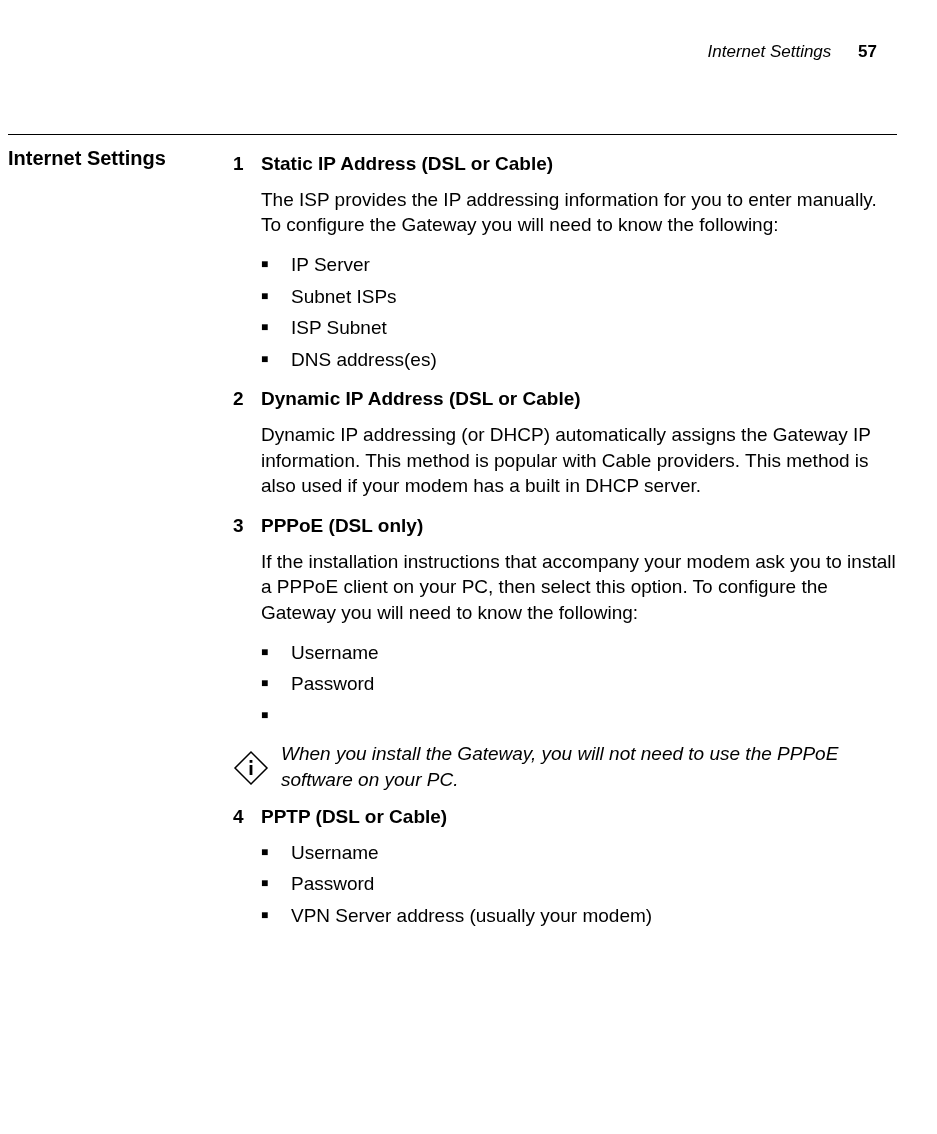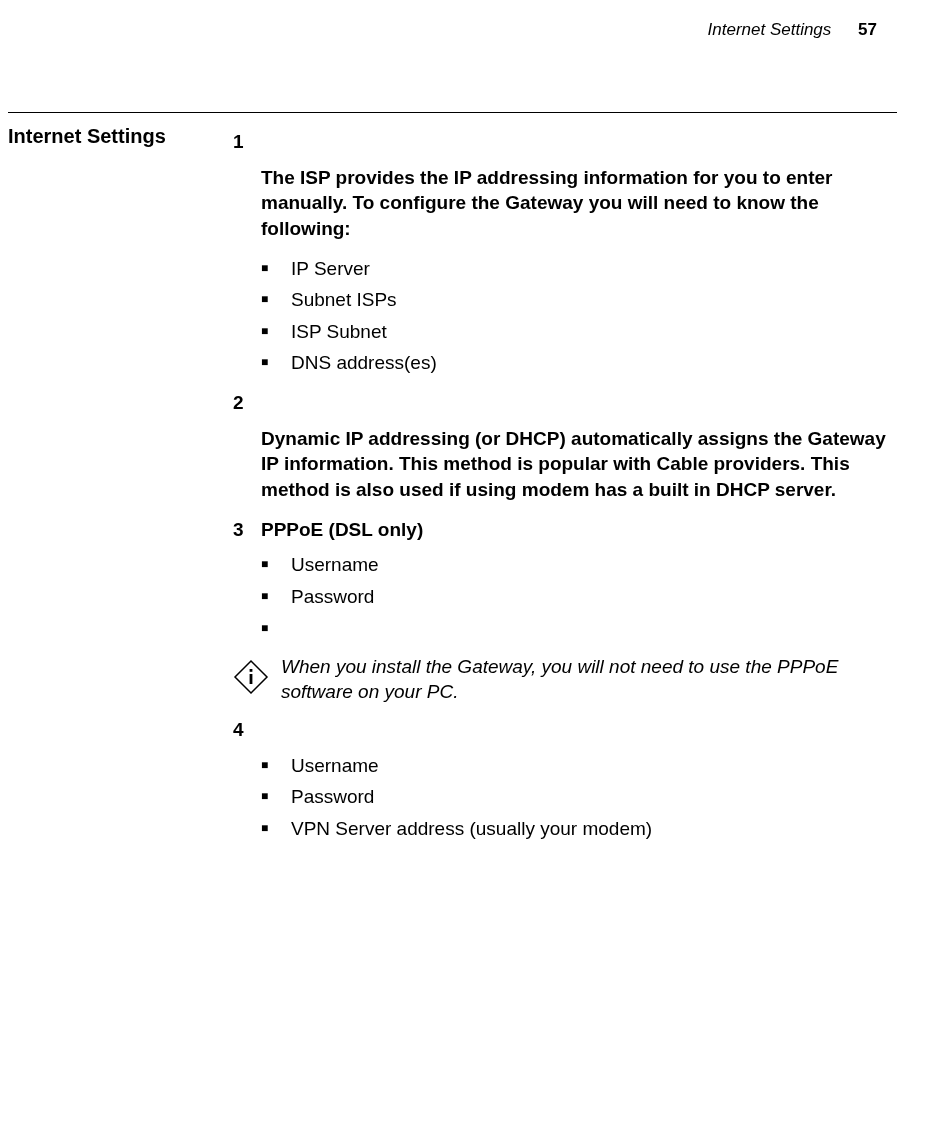--- a/index.html
+++ b/index.html
@@ -7,21 +7,21 @@
     padding: 0;
     background: #ffffff;
     font-family: "Myriad Pro", "Frutiger", "Segoe UI", "Helvetica Neue", Arial, sans-serif;
     color: #000;
   }
   .page {
     width: 937px;
     height: 1134px;
     position: relative;
     box-sizing: border-box;
-    padding: 20px 40px 40px 8px;
+    padding: 42px 40px 40px 8px;
   }
   .running-head {
     text-align: right;
     font-size: 17px;
     margin-right: 20px;
   }
   .running-head .rh-title {
     font-style: italic;
     margin-right: 22px;
   }
@@ -60,39 +60,38 @@
   .num-item .num {
     width: 28px;
     flex: 0 0 28px;
     font-weight: 700;
   }
   .num-item .num-title {
     font-weight: 700;
   }
   .indent-block {
     margin-left: 28px;
-    font-weight: bold;
   }
   .bullet-list {
     margin: 8px 0 14px 28px;
   }
   .bullet-item {
     display: flex;
     align-items: flex-start;
     margin: 6px 0;
   }
   .bullet-item .sq {
     width: 30px;
     flex: 0 0 30px;
     font-size: 12px;
     line-height: 24px;
   }
   .note-row {
     display: flex;
-    align-items: center;
+    align-items: flex-end;
     margin: 12px 0 12px 0;
   }
   .note-icon {
     width: 48px;
     flex: 0 0 48px;
     padding-top: 2px;
   }
   .note-text {
     flex: 1;
     font-style: italic;
@@ -111,20 +110,21 @@
   <hr class="rule">
 
   <div class="two-col">
     <div class="side-heading">Internet Settings</div>
 
     <div class="content">
 
 
       <div class="num-item">
         <div class="num">1</div>
+        <div class="num-title">Static IP Address (DSL or Cable)</div>
       </div>
       <p class="para indent-block">The ISP provides the IP addressing information for you to enter manually. To configure the Gateway you will need to know the following:</p>
       <div class="bullet-list">
         <div class="bullet-item">
             <span class="sq">■</span>
             <span>IP Server</span>
           </div>
         <div class="bullet-item">
             <span class="sq">■</span>
             <span>Subnet ISPs</span>
@@ -134,27 +134,29 @@
             <span>ISP Subnet</span>
           </div>
         <div class="bullet-item">
             <span class="sq">■</span>
             <span>DNS address(es)</span>
           </div>
       </div>
 
       <div class="num-item">
         <div class="num">2</div>
-      </div>
-      <p class="para indent-block">Dynamic IP addressing (or DHCP) automatically assigns the Gateway IP information. This method is popular with Cable providers. This method is also used if using modem has a built in DHCP server.</p>
+        <div class="num-title">Dynamic IP Address (DSL or Cable)</div>
+      </div>
+      <p class="para indent-block">Dynamic IP addressing (or DHCP) automatically assigns the Gateway IP information. This method is popular with Cable providers. This method is also used if your modem has a built in DHCP server.</p>
 
       <div class="num-item">
         <div class="num">3</div>
         <div class="num-title">PPPoE (DSL only)</div>
       </div>
+      <p class="para indent-block">If the installation instructions that accompany your modem ask you to install a PPPoE client on your PC, then select this option. To configure the Gateway you will need to know the following:</p>
       <div class="bullet-list">
         <div class="bullet-item">
             <span class="sq">■</span>
             <span>Username</span>
           </div>
         <div class="bullet-item">
             <span class="sq">■</span>
             <span>Password</span>
           </div>
         <div class="bullet-item">
@@ -168,20 +170,21 @@
             <polygon points="18,2 34,18 18,34 2,18" fill="none" stroke="#000" stroke-width="1.5"></polygon>
             <rect x="16.6" y="10" width="2.8" height="2.8" fill="#000"></rect>
             <rect x="16.6" y="15" width="2.8" height="10" fill="#000"></rect>
           </svg>
         </div>
         <div class="note-text">When you install the Gateway, you will not need to use the PPPoE software on your PC.</div>
       </div>
 
       <div class="num-item">
         <div class="num">4</div>
+        <div class="num-title">PPTP (DSL or Cable)</div>
       </div>
       <div class="bullet-list">
         <div class="bullet-item">
             <span class="sq">■</span>
             <span>Username</span>
           </div>
         <div class="bullet-item">
             <span class="sq">■</span>
             <span>Password</span>
           </div>

